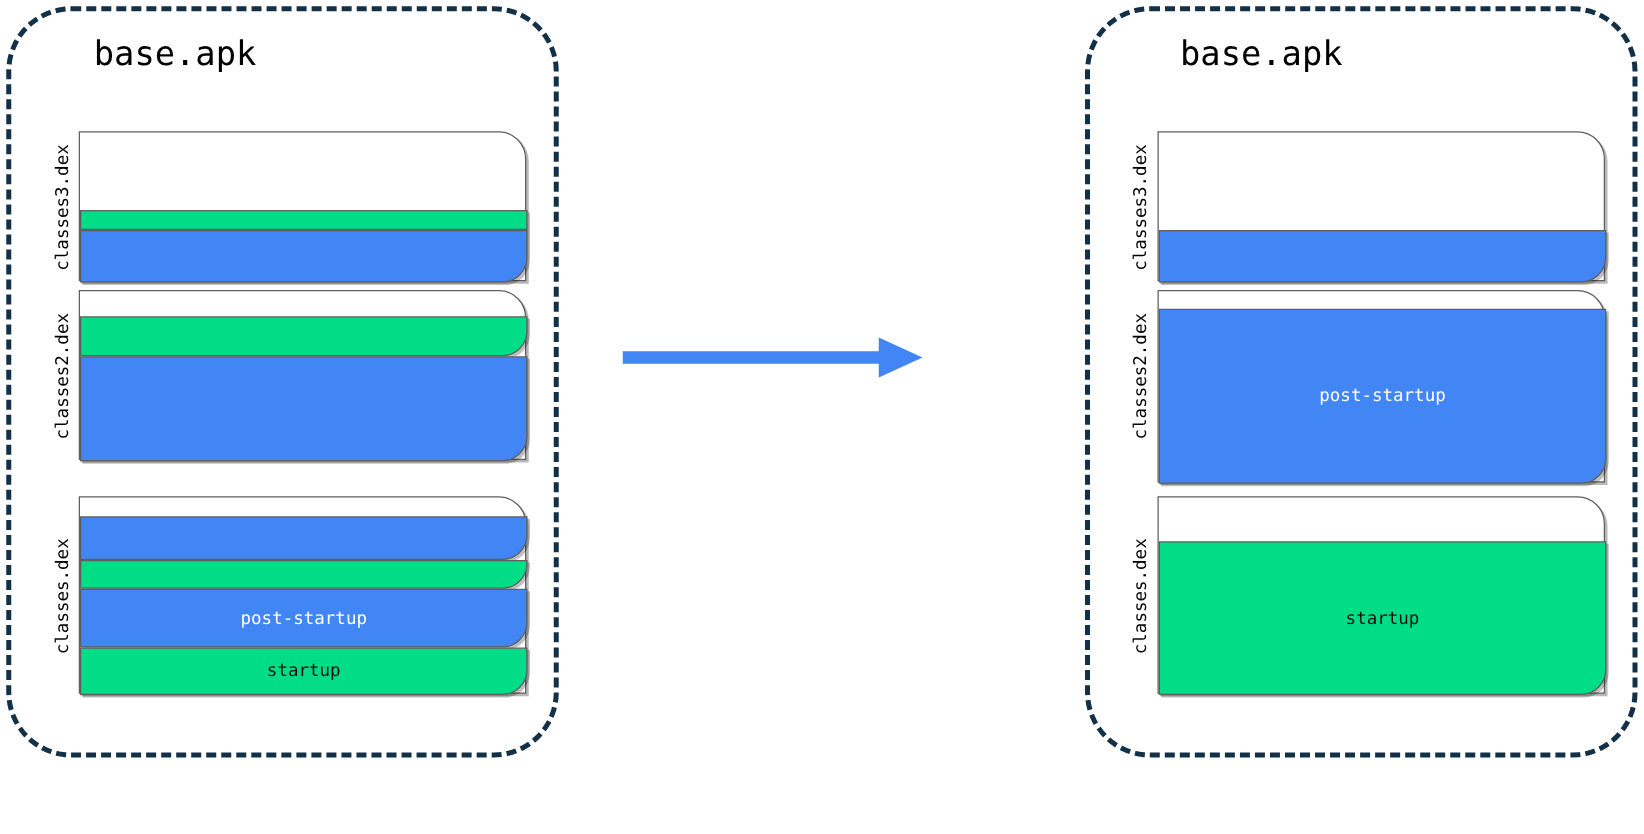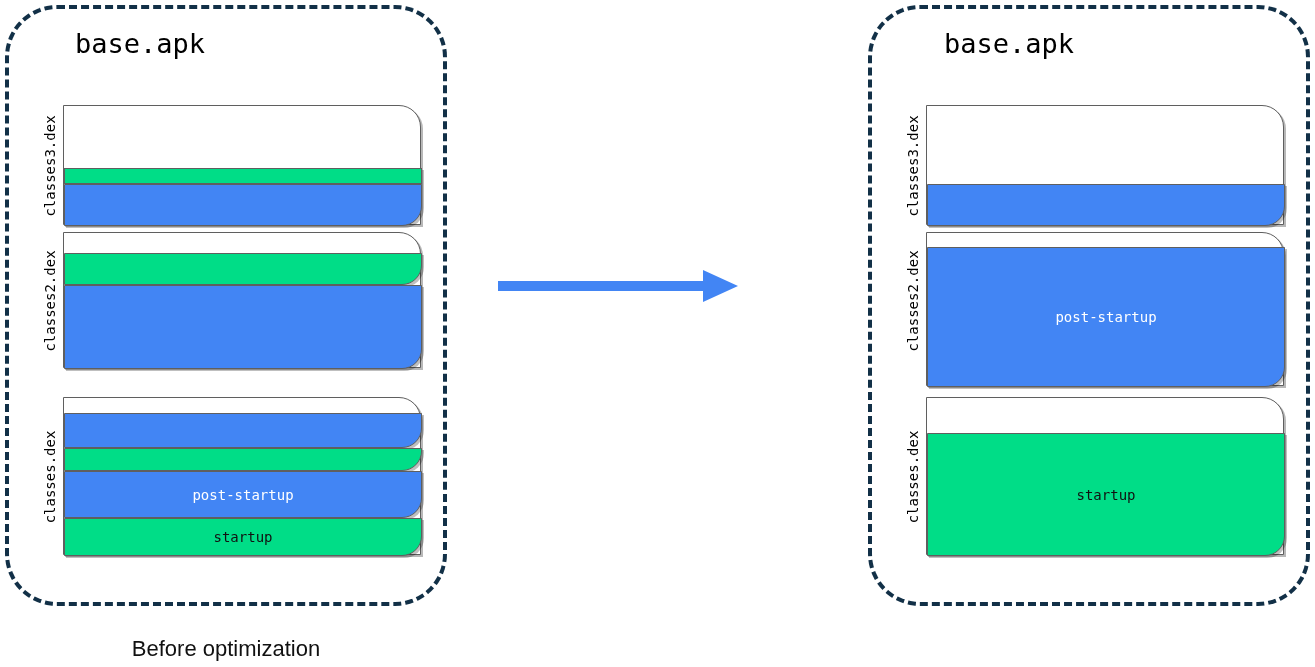--- a/index.html
+++ b/index.html
@@ -129,21 +129,20 @@
   </div>
 
   <div class="dex-label" style="left:-5px; top:469px; width:110px;">classes.dex</div>
   <div class="dex-block" style="left:63px; top:397px; width:358px; height:158px;">
     <div class="layer blue rounded" style="top:15px; width:358px; height:35px;"></div>
     <div class="layer green rounded" style="top:50px; width:358px; height:23px;"></div>
     <div class="layer blue rounded" style="top:73px; width:358px; height:47px;">post-startup</div>
     <div class="layer green rounded" style="top:120px; width:358px; height:38px;">startup</div>
   </div>
 
-  <div class="caption" id="caption-before">Before optimization</div>
 
   <div class="arrow-wrap">
     <svg width="240" height="40" viewBox="0 0 240 40">
       <path d="M0 15 L205 15 L205 4 L240 20 L205 36 L205 25 L0 25 Z" fill="#4285f4"></path>
     </svg>
   </div>
 
   <div class="apk-panel" id="panel-after"></div>
 
   <div class="apk-title" id="title-after">base.apk</div>

